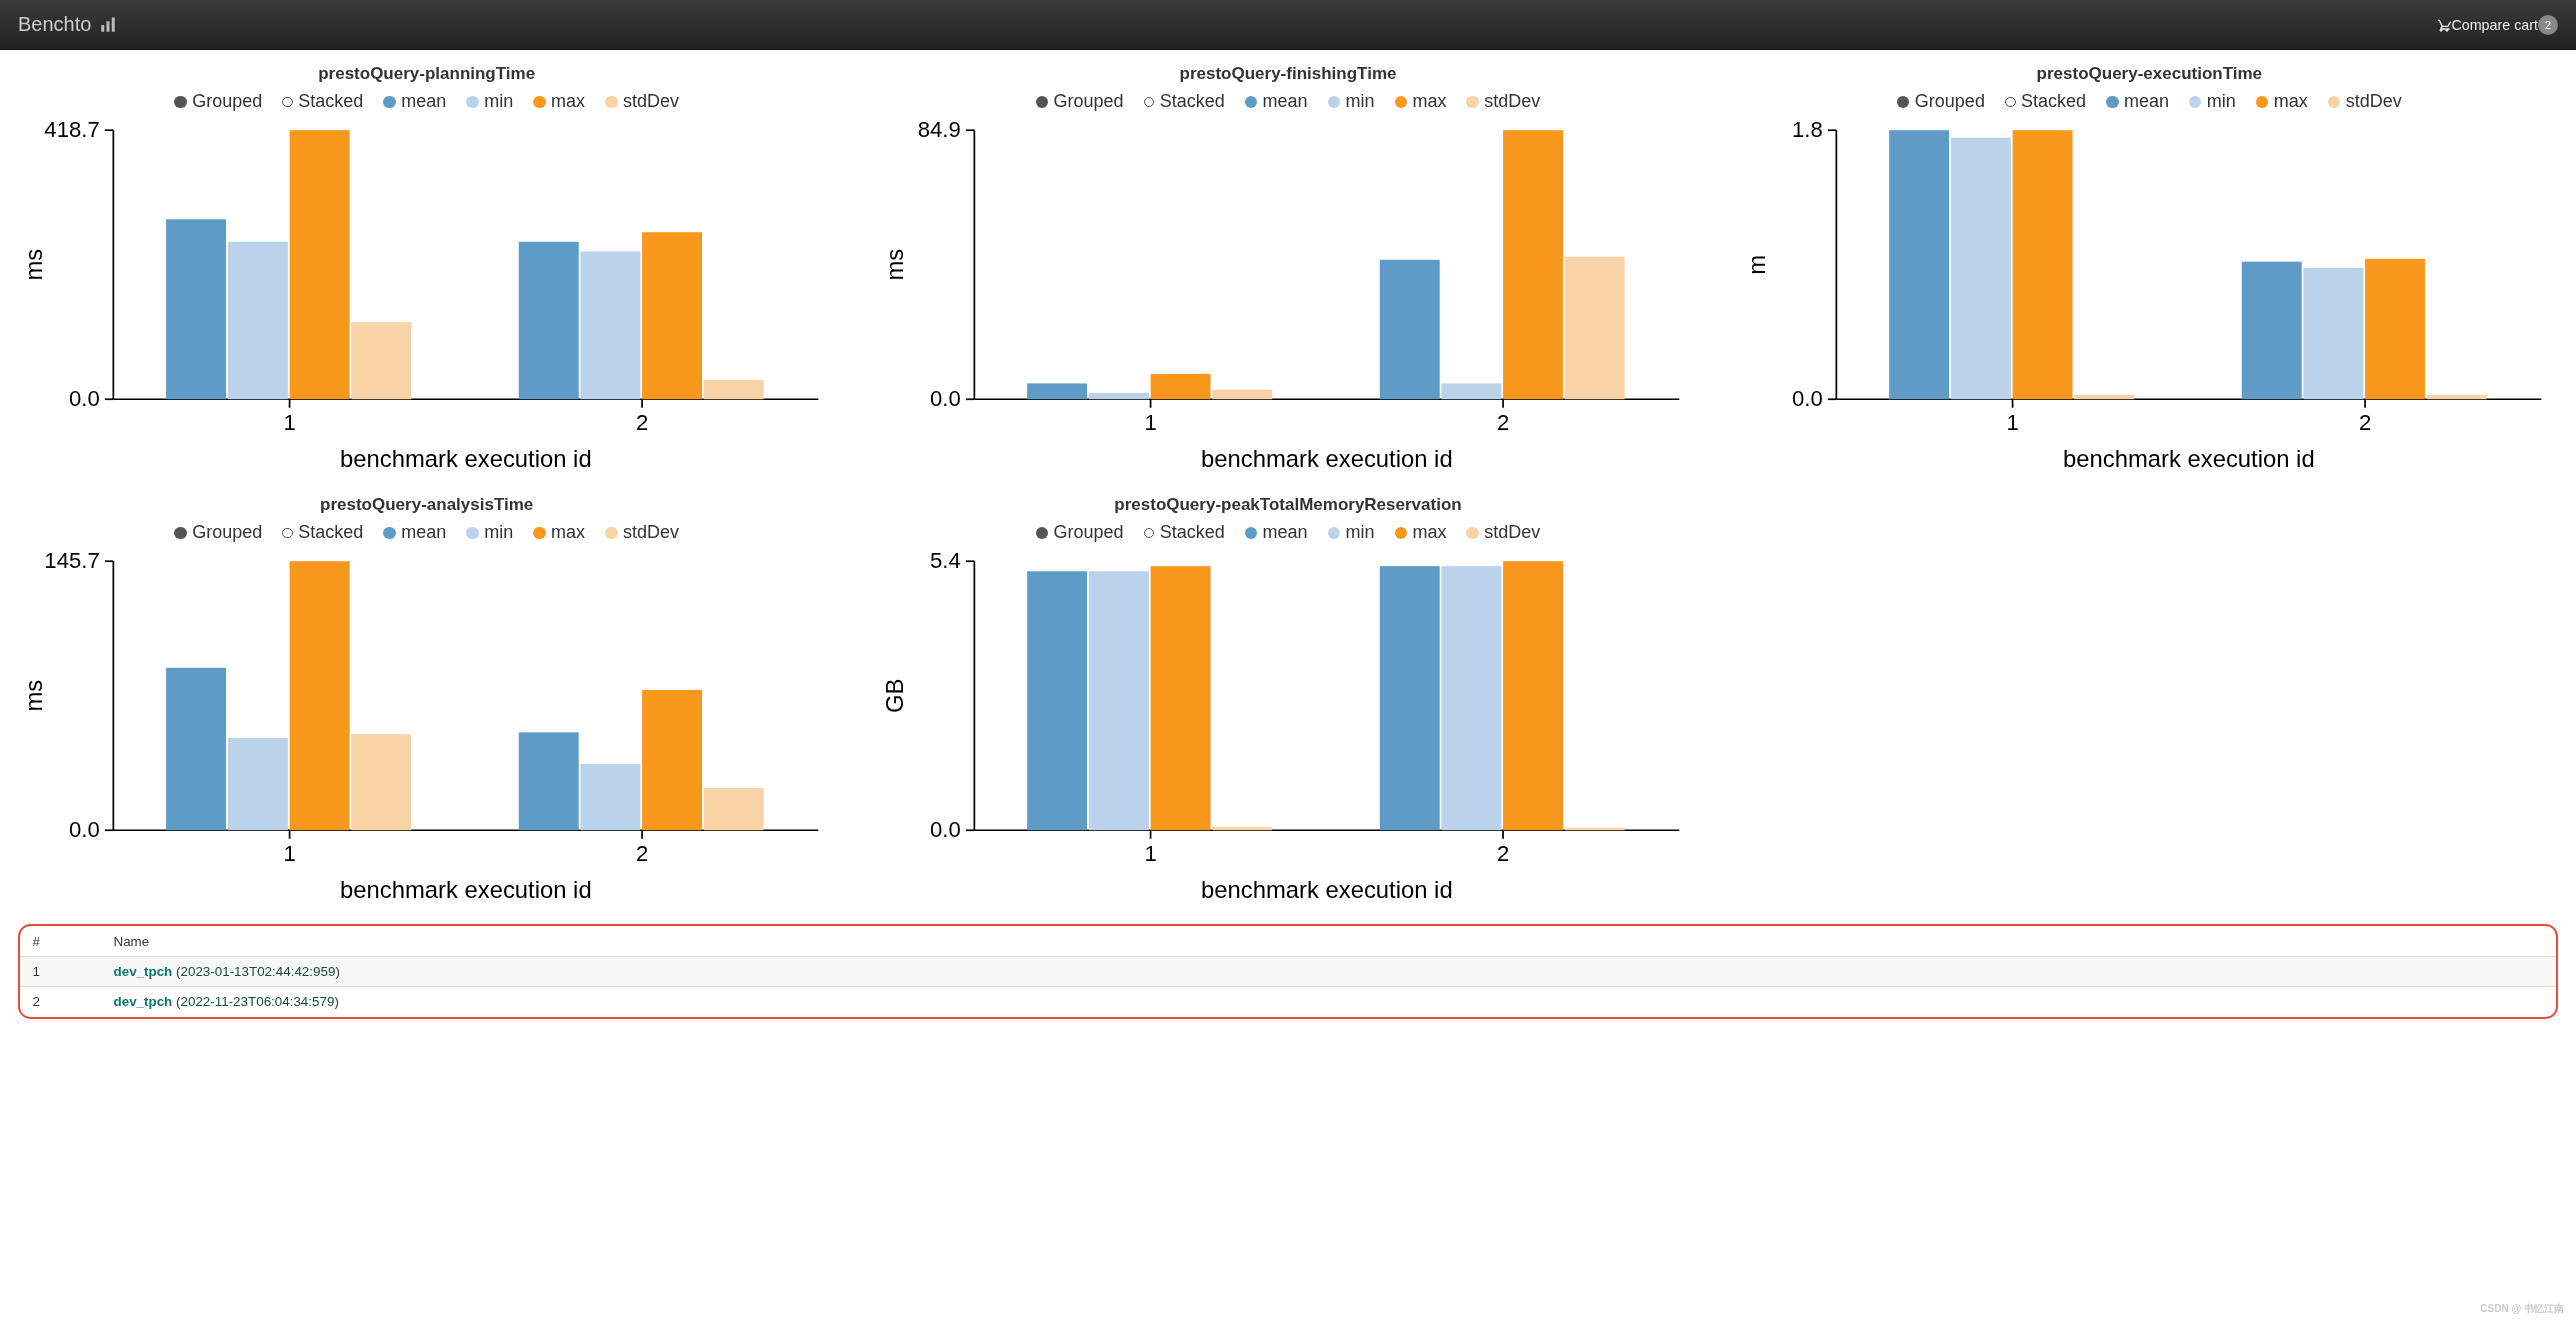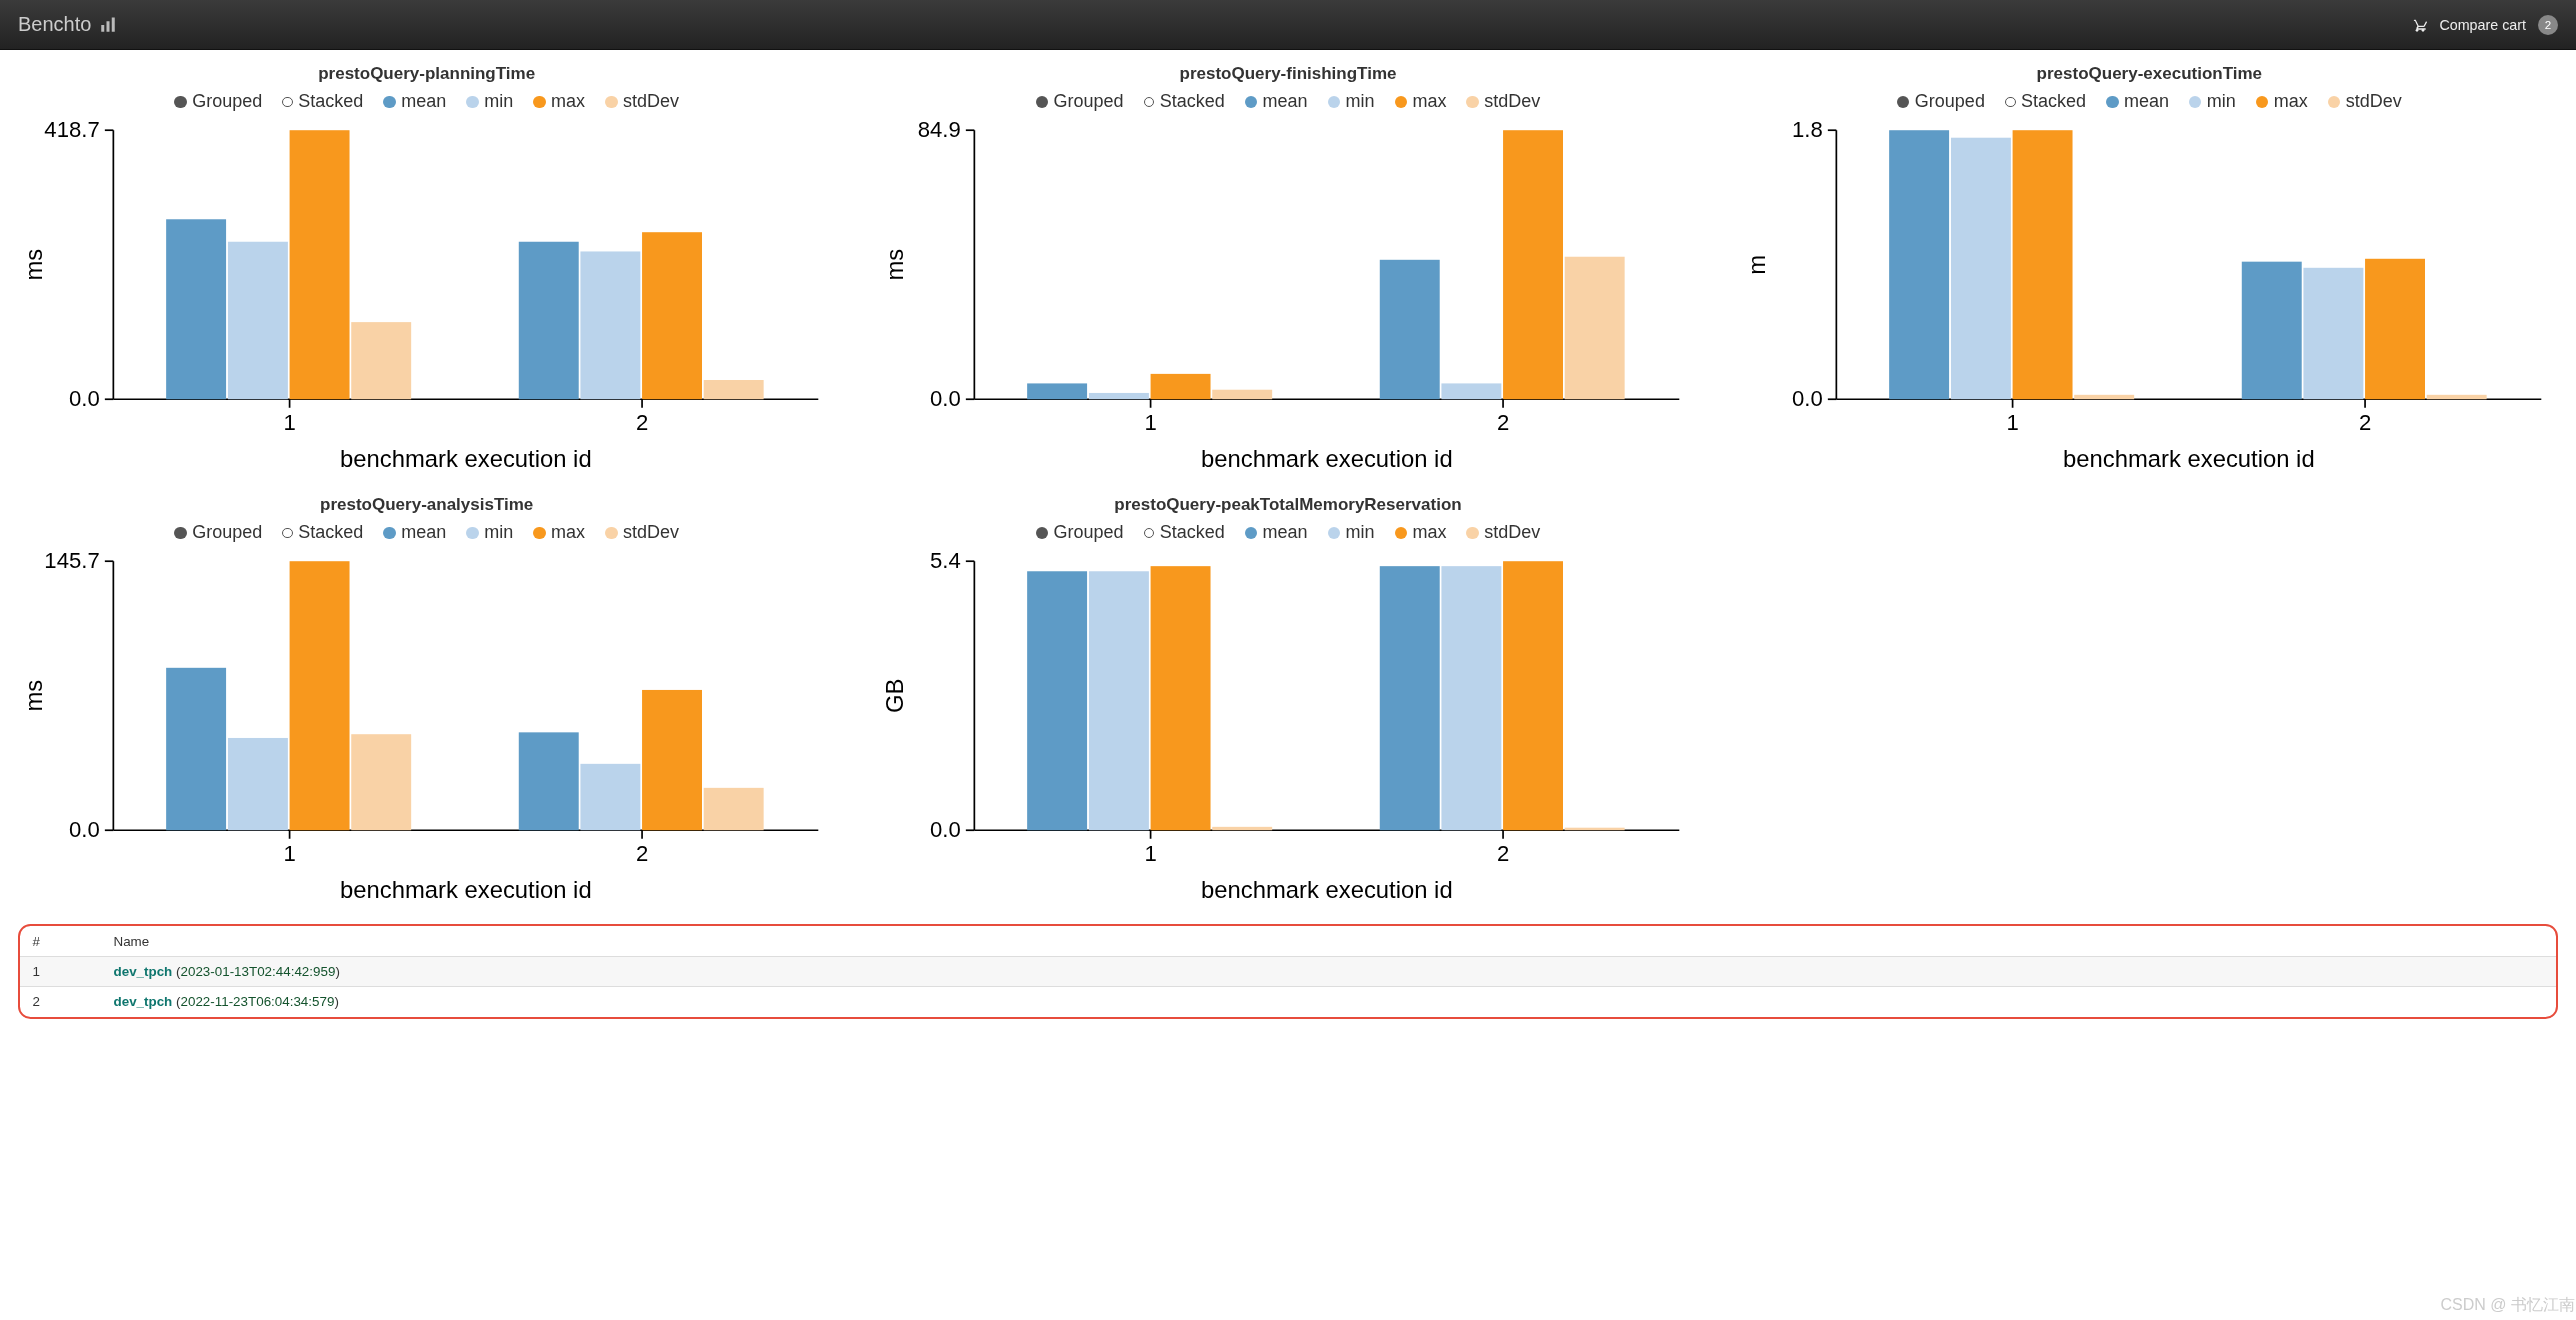--- a/index.html
+++ b/index.html
@@ -1,20 +1,20 @@
 <!DOCTYPE html>
 <html style="font-size:14.3px"><head>
 <meta charset="utf-8">
 <style>
   * { box-sizing: border-box; margin: 0; padding: 0; }
   body { font-family: "Helvetica Neue", Helvetica, Arial, sans-serif; font-size: 12.5px; color: #333; background: #fff; }
   .navbar { background: linear-gradient(#3b3b3b,#222); color:#fff; height:50px; display:flex; align-items:center; justify-content:space-between; padding:0 18px; border-bottom:0.9px solid #111; }
   .brand { font-size:20px; color:#ccc; display:flex; align-items:center; gap:7.2px; }
   .brand svg { width:18px; height:18px; }
-  .cart { display:flex; align-items:center; gap:12px; color:#eee; cursor:pointer; font-size:14.3px; }
+  .cart { display:flex; align-items:center; gap:0; color:#eee; cursor:pointer; font-size:14.3px; }
   .cart-badge { background:#888; color:#fff; border-radius:50%; width:20px; height:20px; display:inline-flex; align-items:center; justify-content:center; font-size:11.6px; }
   .charts-grid { display:grid; grid-template-columns: repeat(3, 1fr); gap:18px 44px; padding:14.3px 18px 9px 18px; }
   .chart-panel { display:flex; flex-direction:column; align-items:center; }
   .chart-title { font-size:17px; font-weight:600; margin-bottom:7.2px; text-align:center; }
   .legend-row { display:flex; flex-wrap:wrap; justify-content:center; gap:12.5px 20px; font-size:18px; margin-bottom:7.2px; }
   .legend-item { display:flex; align-items:center; gap:5.4px; cursor:pointer; }
   .dot { width:12.5px; height:12.5px; border-radius:50%; display:inline-block; }
   .dot.filled { background:#555; }
   .dot.hollow { background:#fff; border:1.8px solid #555; width:10.7px; height:10.7px; }
   .plot-area { width:100%; position:relative; }
@@ -23,21 +23,21 @@
   .tick-label { font-size:13px; fill:#000; }
   .xlabel { font-size:14px; fill:#000; text-anchor:middle; }
   .ylabel-txt { font-size:14px; fill:#000; text-anchor:middle; }
   .table-wrap { margin:7.2px 18px 18px 18px; border:2.7px solid #e74c3c; border-radius:12.5px; padding:0; overflow:hidden; }
   table { width:100%; border-collapse:collapse; }
   th, td { text-align:left; padding:7.2px 12.5px; border-top:0.9px solid #ddd; font-size:13.4px; }
   thead th { border-top:none; font-weight:400; }
   tbody tr:nth-child(odd) td { background:#f7f7f7; }
   a.run-link { color:#0f766e; font-weight:700; text-decoration:none; }
   a.dt-link { color:#14532d; text-decoration:none;margin-top:17px; }
-  .watermark { position:fixed; bottom:3.6px; right:1px; font-size:16px; color:#ccc; }
+  .watermark { position:fixed; bottom:3.6px; right:12px; font-size:10px; color:#ccc;font-weight:bold; }
 </style>
 </head>
 <body>
 
 <div class="navbar">
   <div class="brand">
     <span>Benchto</span>
     <svg viewBox="0 0 24 24">
         <rect x="3" y="12" width="4" height="9" fill="#bbb"></rect>
         <rect x="10" y="7" width="4" height="14" fill="#bbb"></rect>

